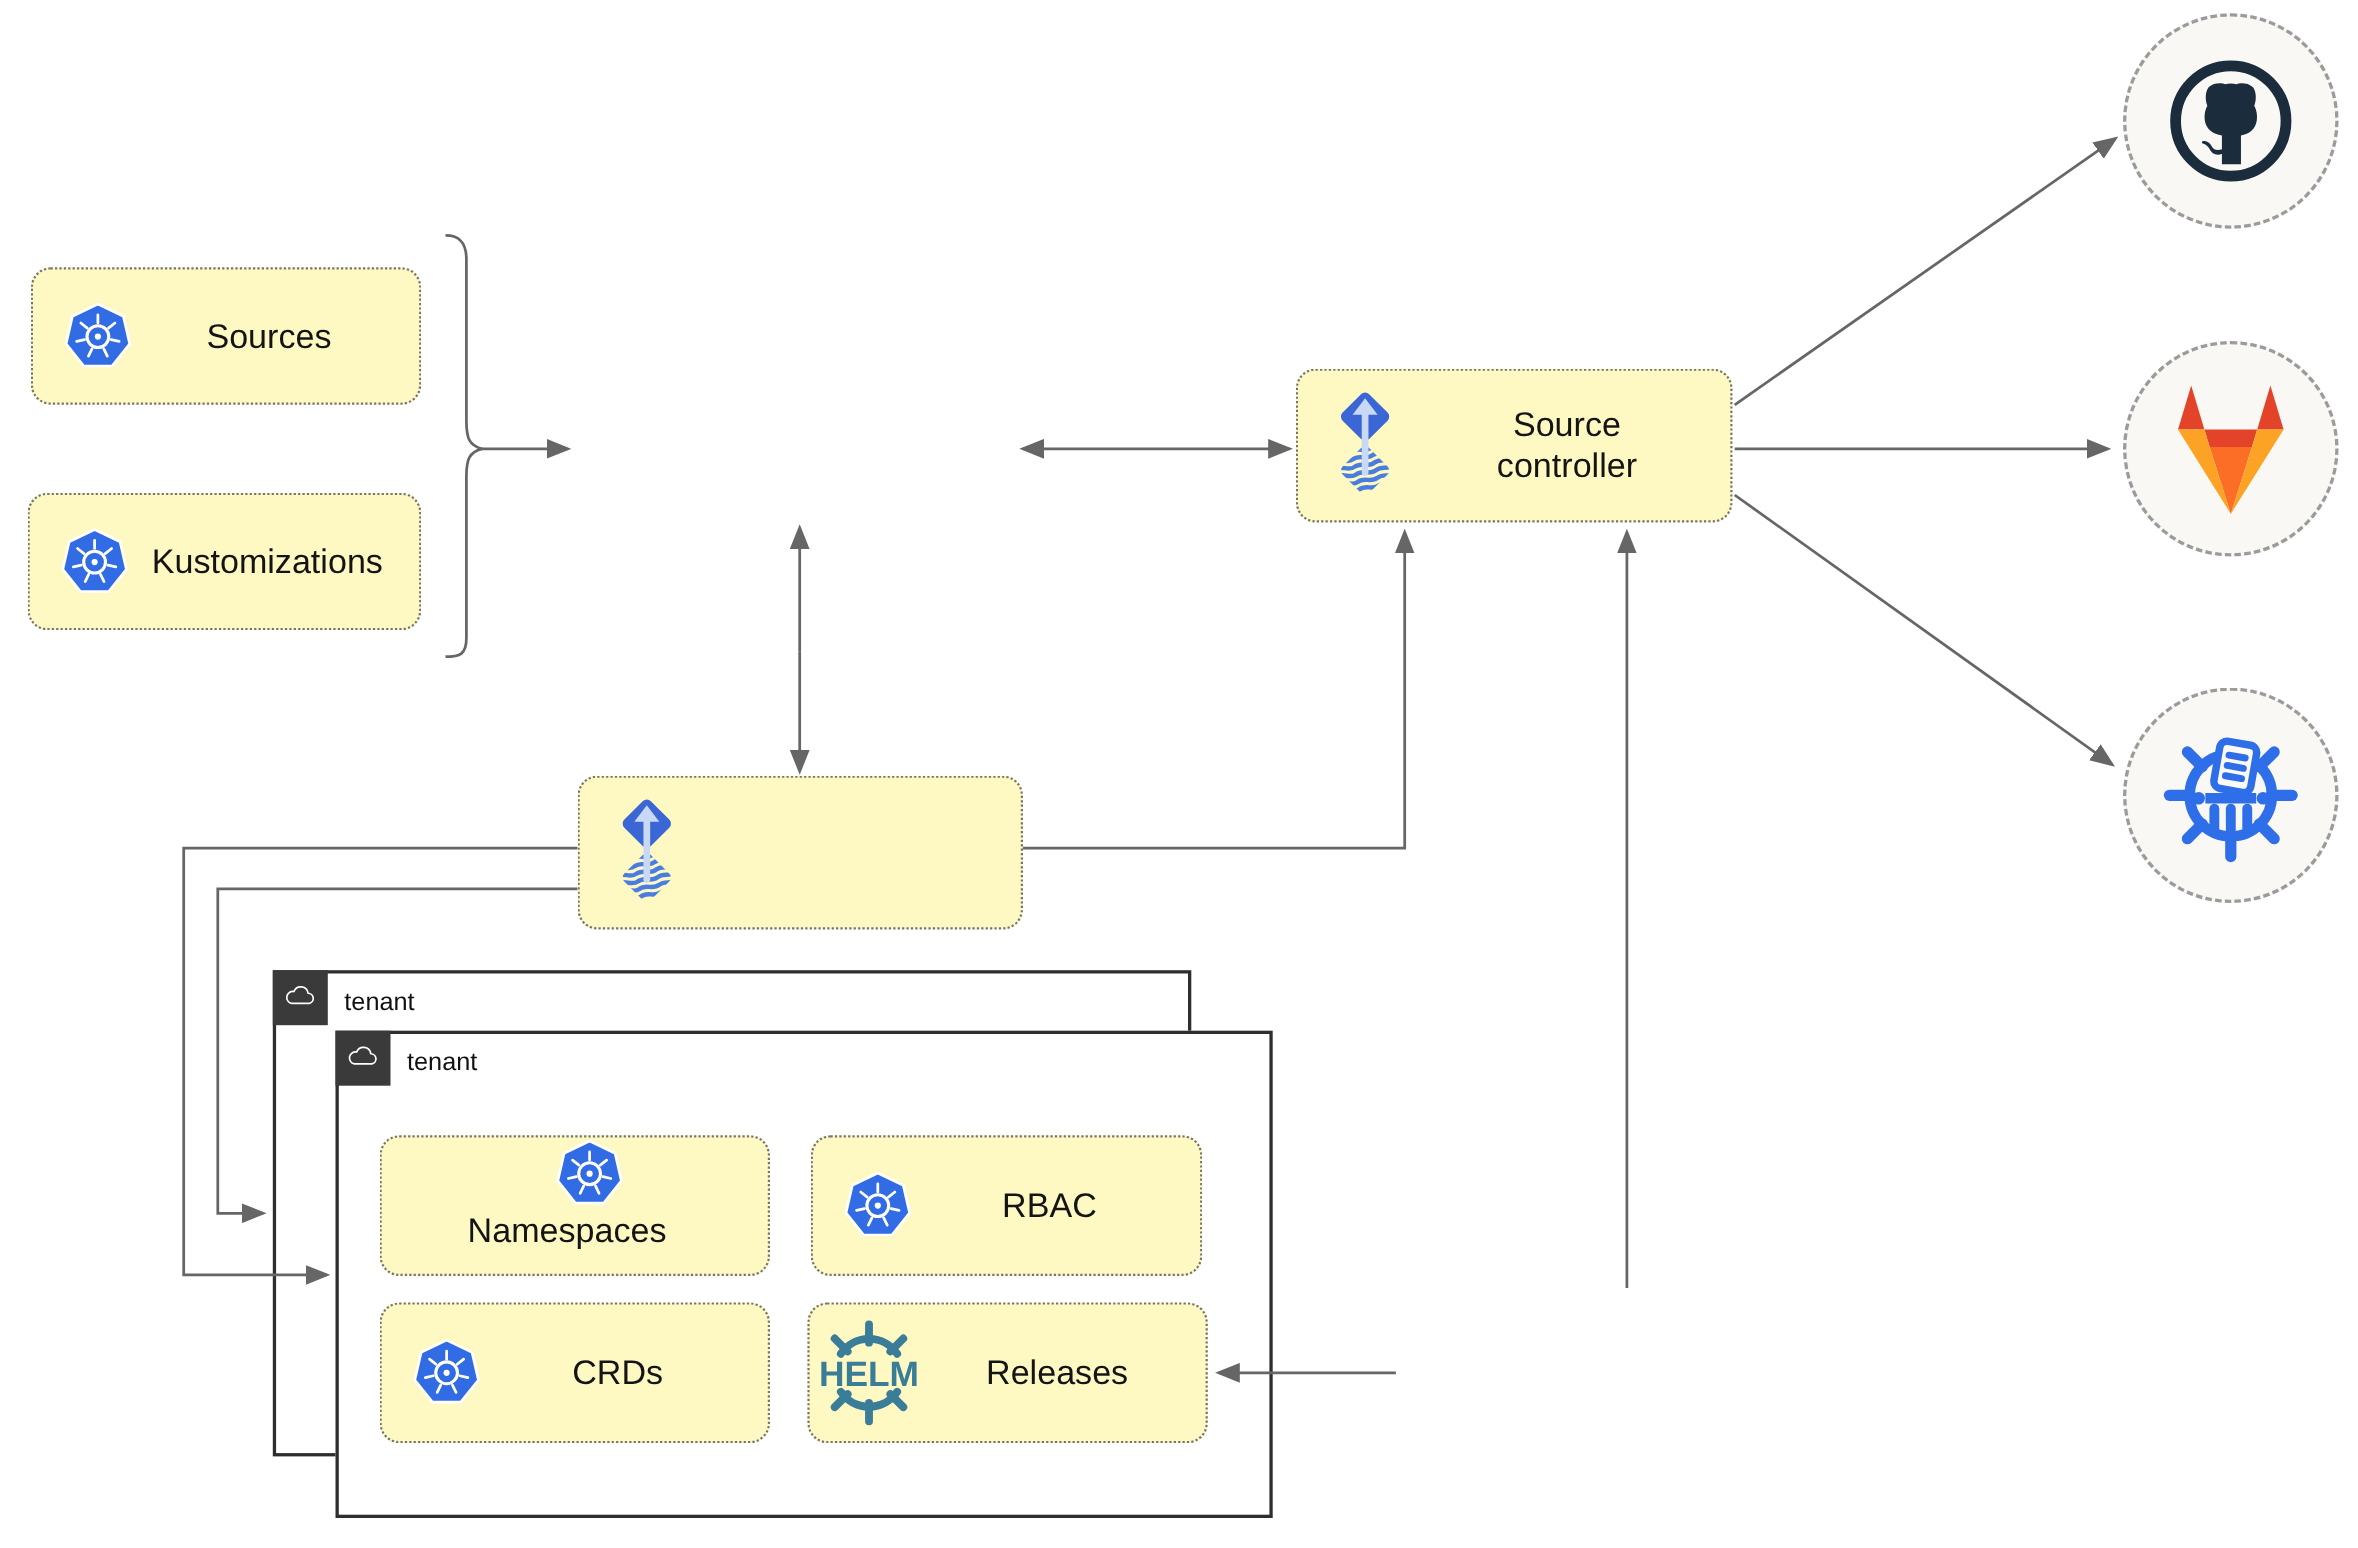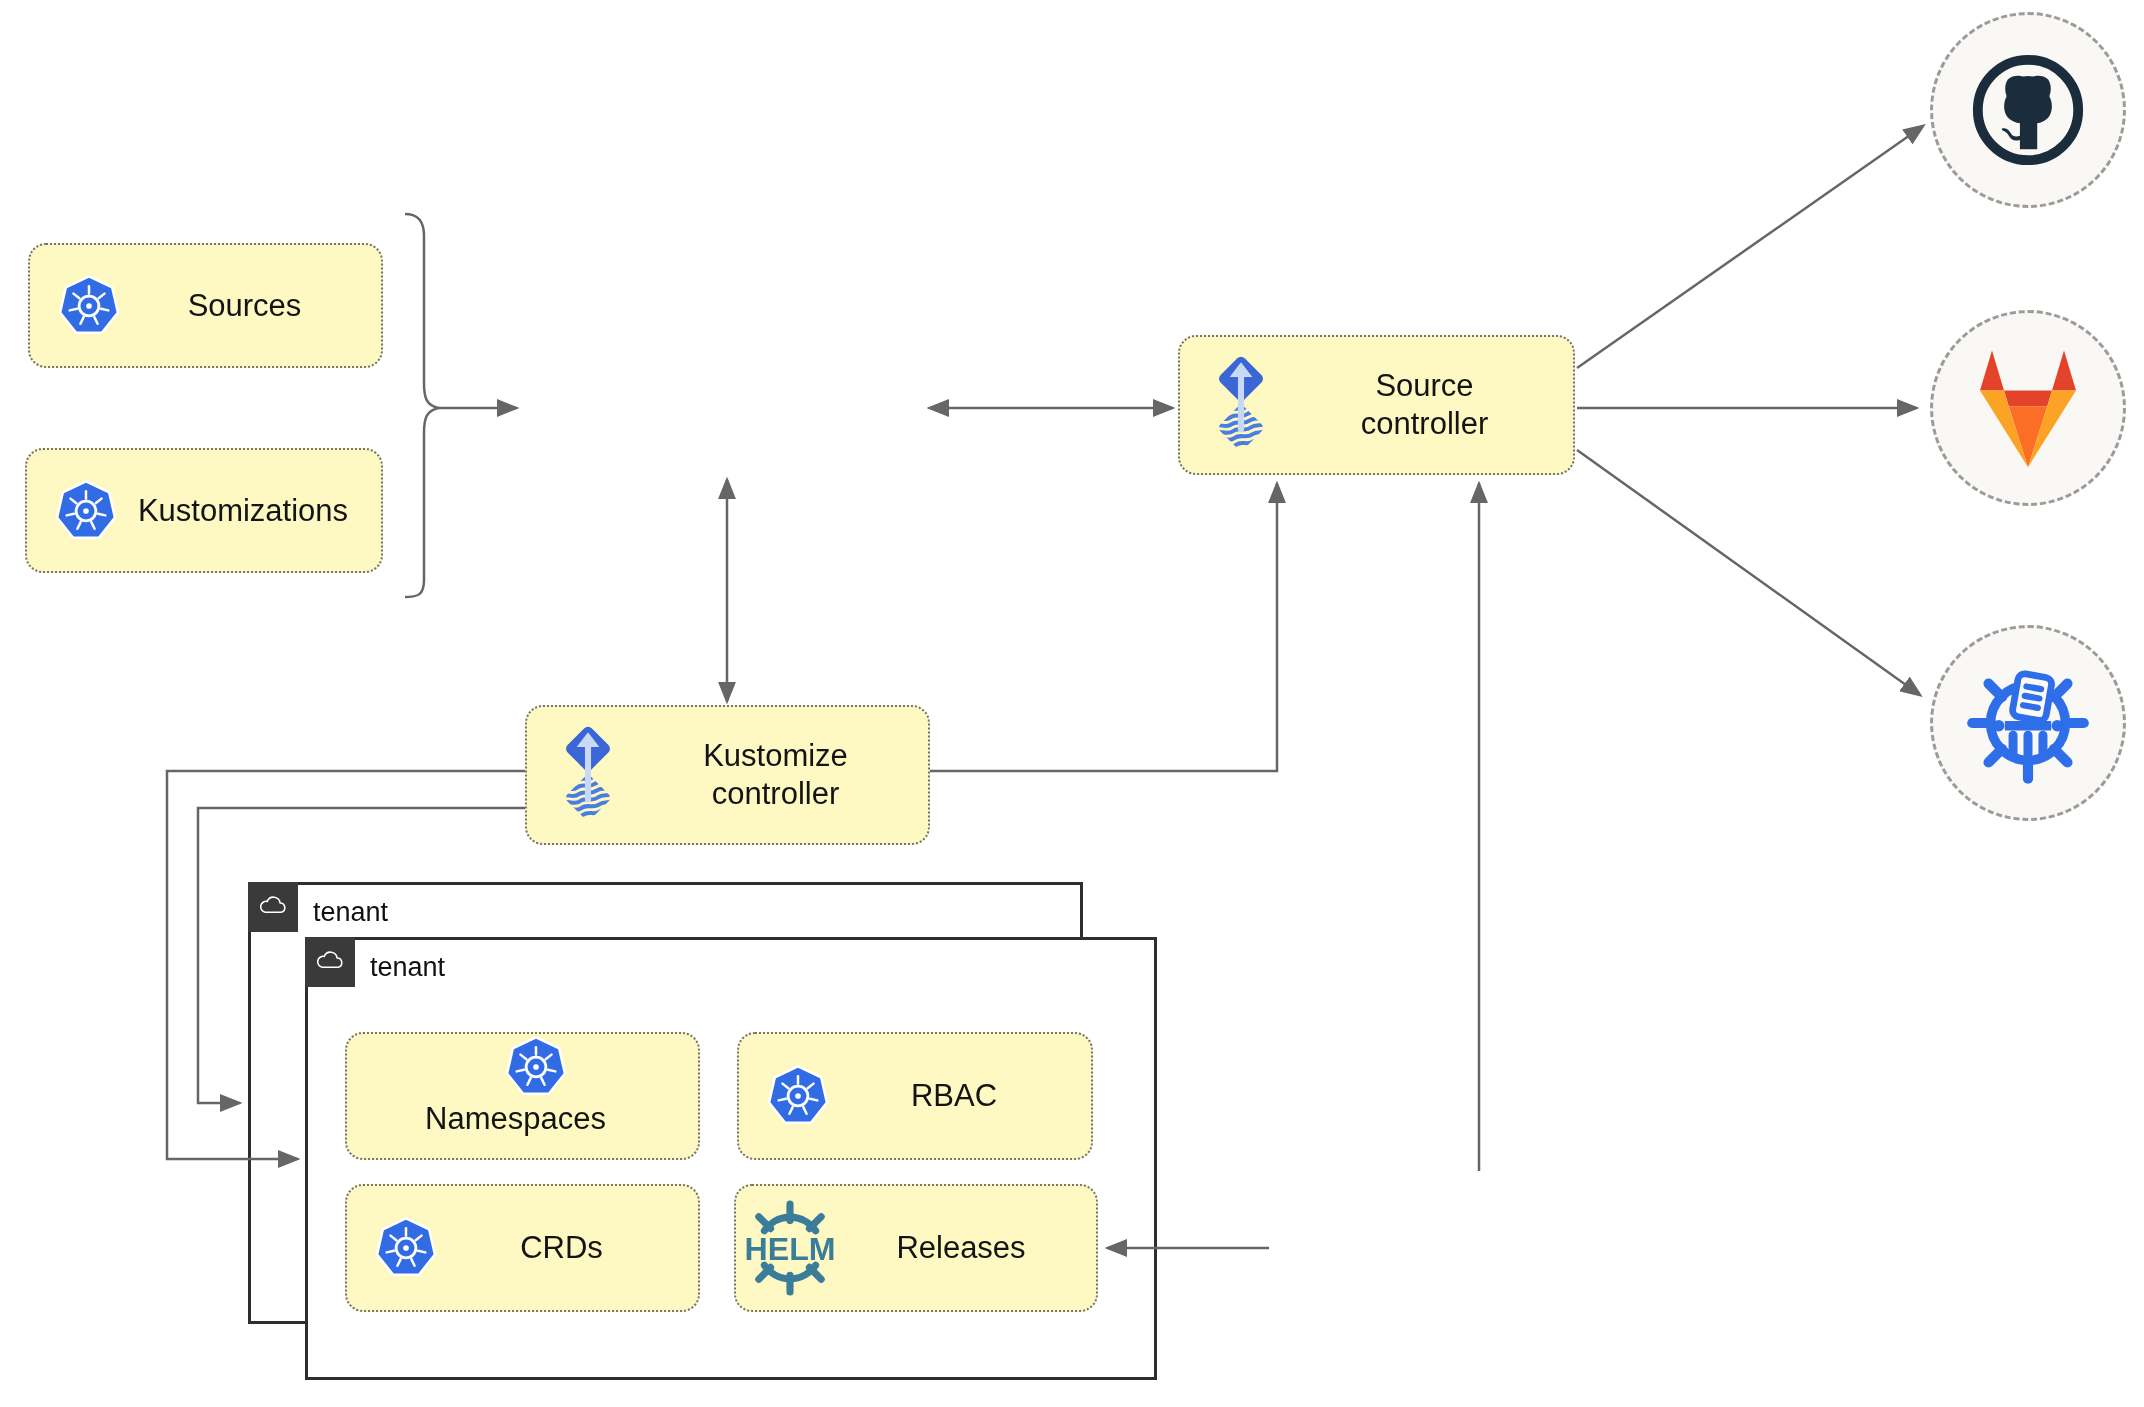--- a/index.html
+++ b/index.html
@@ -11,21 +11,21 @@
         box-sizing:border-box;display:flex;align-items:center;z-index:2;}
   .node .nicon{flex:0 0 auto;margin-left:26px;display:flex;align-items:center;}
   .node .lbl{flex:1;text-align:center;font-size:31px;line-height:1.22;color:#141414;
              padding-right:14px;}
   .node .lbl.two{max-width:210px;margin:12px auto;padding-right:0;}
 
   
   .tenant{position:absolute;background:#ffffff;border:3px solid #2e2e2e;box-sizing:border-box;z-index:1;}
   .badge{position:absolute;left:-3px;top:-3px;width:50px;height:50px;background:#3a3a3a;
          display:flex;align-items:center;justify-content:center;}
-  .tlabel{position:absolute;left:62px;top:12px;font-size:27px;color:#111111;}
+  .tlabel{position:absolute;left:62px;top:12px;font-size:23px;color:#111111;}
 
   
   .remote{position:absolute;width:196px;height:196px;border-radius:50%;background:#faf8f4;
           border:3px dashed #9b9b9b;box-sizing:border-box;display:flex;align-items:center;
           justify-content:center;z-index:2;}
 
   #edges{position:absolute;left:0;top:0;z-index:4;pointer-events:none;}
   .edge{stroke:#666666;stroke-width:2.5;fill:none;}
   #sprite{position:absolute;width:0;height:0;overflow:hidden;}
 </style>
@@ -121,21 +121,20 @@
       </span>
     <span class="lbl two">Source controller</span>
   </div>
 
   <div class="node" style="left:525px;top:705px;width:405px;height:140px;">
     <span class="nicon">
       <svg width="70" height="98" viewBox="0 0 80 112">
           <use href="#sym-flux"></use>
         </svg>
       </span>
-    <span class="lbl two">Kustomize controller</span>
   </div>
 
 
   <div class="node" style="left:345px;top:1032px;width:355px;height:128px;z-index:3;flex-direction:column;">
     <span class="nicon">
       <svg width="66" height="66">
           <use href="#sym-k8s"></use>
         </svg>
       </span>
     <span class="lbl">Namespaces</span>

